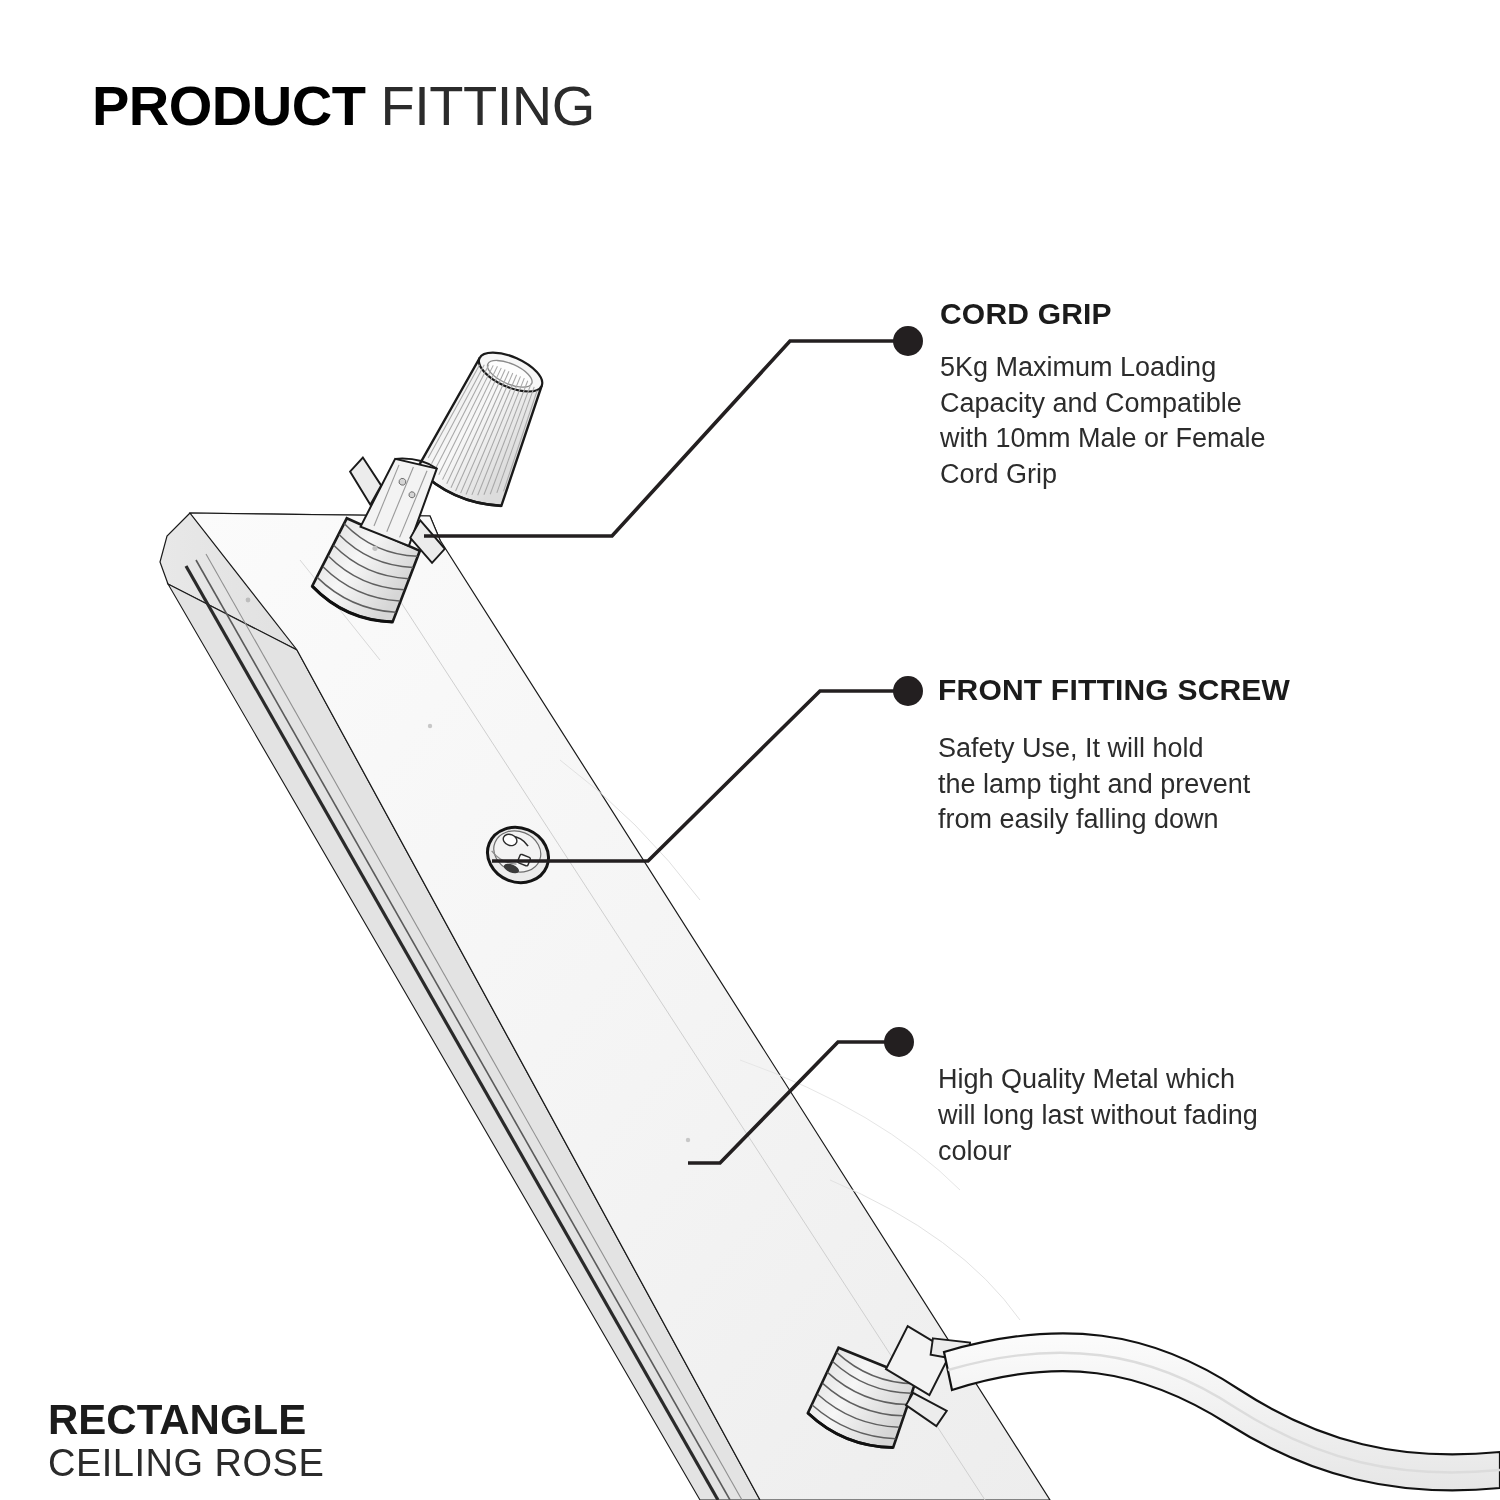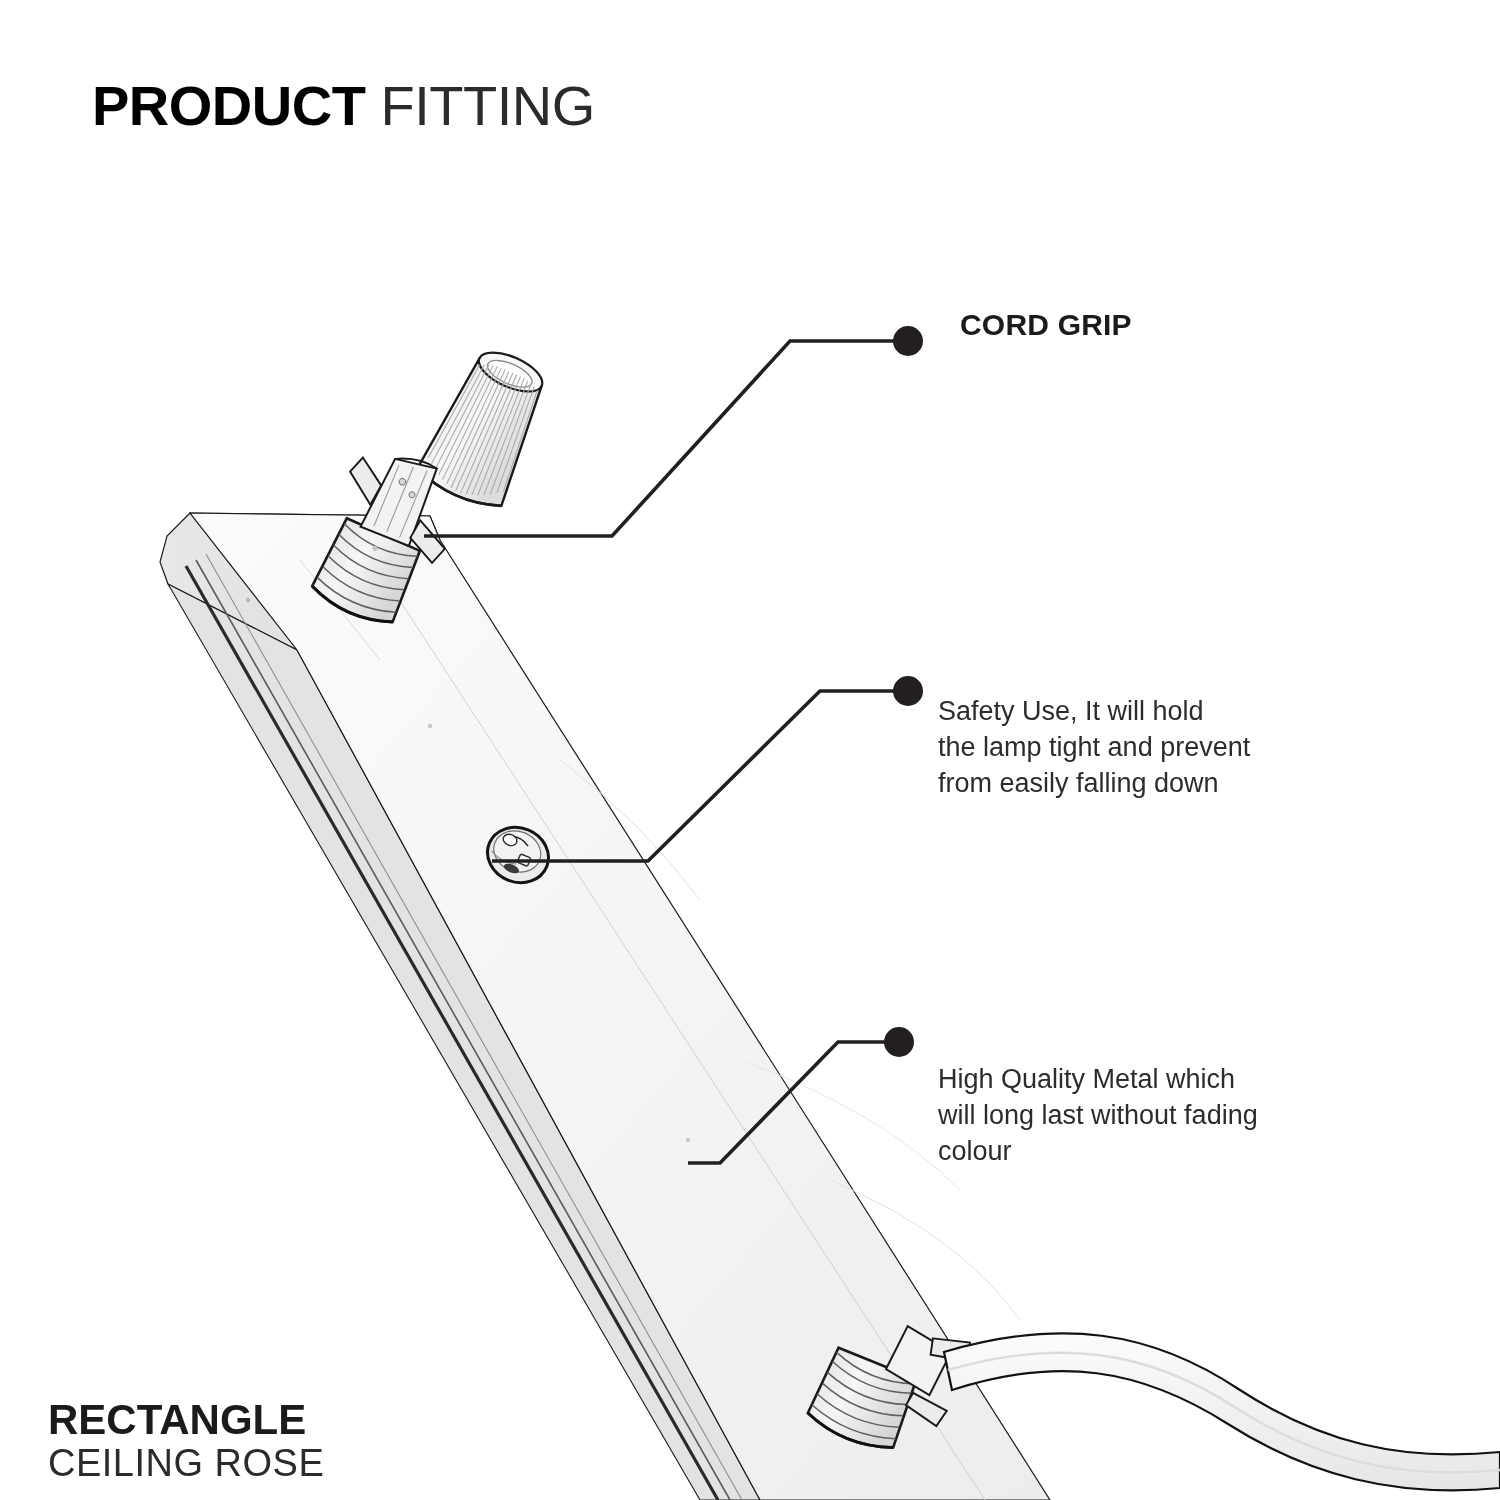--- a/index.html
+++ b/index.html
@@ -48,21 +48,21 @@
     color:#1b1b1b;
     white-space:pre-line;
   }
   .callout-body {
     font-size:27px;
     font-weight:300;
     line-height:1.33;
     color:#2c2c2c;
     white-space:pre-line;
   }
-  #callout-cord-grip       { left:940px; top:307px; width:500px;margin-left:20px; }
+  #callout-cord-grip       { left:940px; top:296px; width:500px; }
   #callout-cord-grip .callout-body { margin-top:17px; }
   #callout-front-screw     { left:938px; top:672px; width:505px; }
   #callout-front-screw .callout-body { margin-top:22px; }
   #callout-side-plate      { left:938px; top:1022px; width:500px; }
   #callout-side-plate .callout-body { margin-top:40px; }
 
   
   svg.layer {
     position:absolute; left:0; top:0;
     width:1500px; height:1500px;
@@ -218,23 +218,28 @@
   <circle cx="908" cy="691" r="15" fill="#231f20"></circle>
   <circle cx="899" cy="1042" r="15" fill="#231f20"></circle>
 </svg>
 
 <h1 id="page-title">
   <span class="strong">PRODUCT</span><span>&nbsp;</span><span class="light">FITTING</span>
 </h1>
 
 <div class="callout" id="callout-cord-grip">
   <div class="callout-title">CORD GRIP</div>
+  <div class="callout-body">5Kg Maximum Loading
+Capacity and Compatible
+with 10mm Male or Female
+Cord Grip</div>
 </div>
 
 <div class="callout" id="callout-front-screw">
+  <div class="callout-title">FRONT FITTING SCREW</div>
   <div class="callout-body">Safety Use, It will hold
 the lamp tight and prevent
 from easily falling down</div>
 </div>
 
 <div class="callout" id="callout-side-plate">
   <div class="callout-body">High Quality Metal which
 will long last without fading
 colour</div>
 </div>

